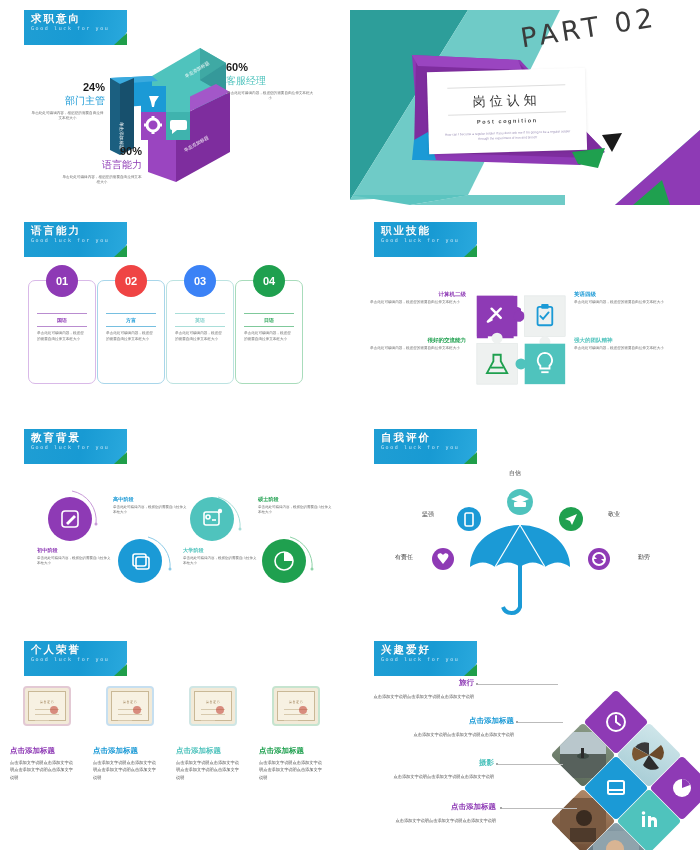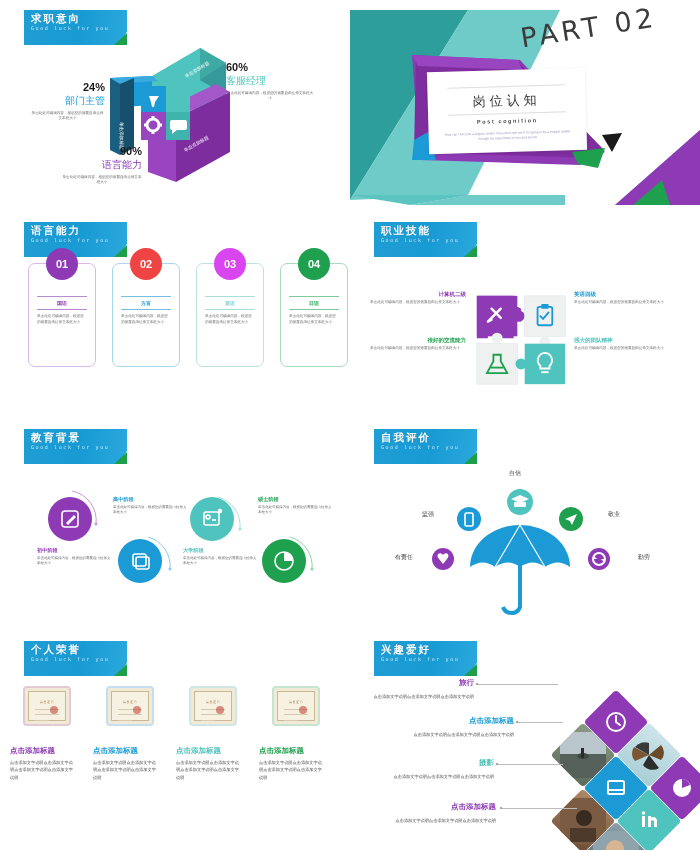--- a/index.html
+++ b/index.html
@@ -70,21 +70,21 @@
   }
   .part {
     position: absolute; left: 170px; top: 12px;
     font-size: 27px; color: #3b3b3b; letter-spacing: 4px;
     font-family: "DejaVu Sans", sans-serif; font-weight: 400;
     transform: rotate(-9deg);
   }
 
   
   #s3 { left: 0; top: 212px; width: 350px; height: 205px; }
-  .langwrap { position: absolute; left: 28px; top: 51px; display: flex; gap: 16px; }
+  .langwrap { position: absolute; left: 28px; top: 68px; display: flex; gap: 1px; }
   .langcard {
     position: relative; width: 68px; height: 104px;
     border: 1px solid #ccc; border-radius: 7px; background: #fff;
   }
   .langnum {
     position: absolute; left: 50%; top: -16px; transform: translateX(-50%);
     width: 32px; height: 32px; border-radius: 50%;
     color: #fff; font-size: 11px; font-weight: 700;
     display: flex; align-items: center; justify-content: center;
   }
@@ -250,21 +250,21 @@
         <div class="langnum" style="background:#8e3ab5">01</div>
         <div class="langlbl" style="color:#8e3ab5;border-color:#b98cd0">国语</div>
         <div class="langdesc">单击此处可编辑内容，根据您的需要自由拉伸文本框大小</div>
       </div>
       <div class="langcard" style="border-color:#a8d6ea">
         <div class="langnum" style="background:#ef4444">02</div>
         <div class="langlbl" style="color:#1b9ad6;border-color:#76bfe0">方言</div>
         <div class="langdesc">单击此处可编辑内容，根据您的需要自由拉伸文本框大小</div>
       </div>
       <div class="langcard" style="border-color:#bce3e1">
-        <div class="langnum" style="background:#d946ef">03</div>
+        <div class="langnum" style="background:#3b82f6">03</div>
         <div class="langlbl" style="color:#7fcfcb;border-color:#a9ded9">英语</div>
         <div class="langdesc">单击此处可编辑内容，根据您的需要自由拉伸文本框大小</div>
       </div>
       <div class="langcard" style="border-color:#a8dcbb">
         <div class="langnum" style="background:#1fa04f">04</div>
         <div class="langlbl" style="color:#1fa04f;border-color:#7fc99b">日语</div>
         <div class="langdesc">单击此处可编辑内容，根据您的需要自由拉伸文本框大小</div>
       </div>
     </div>
   </div>

